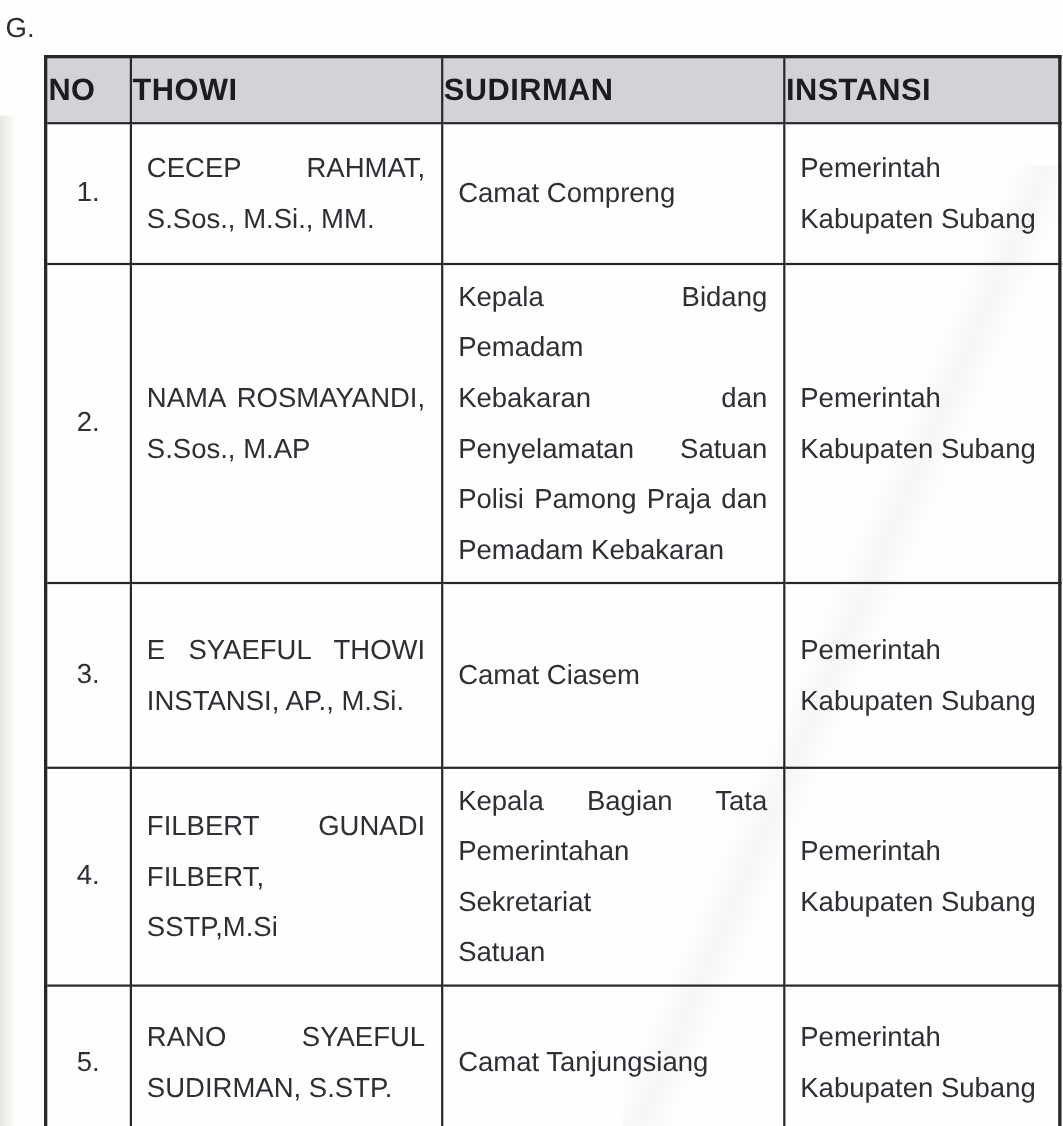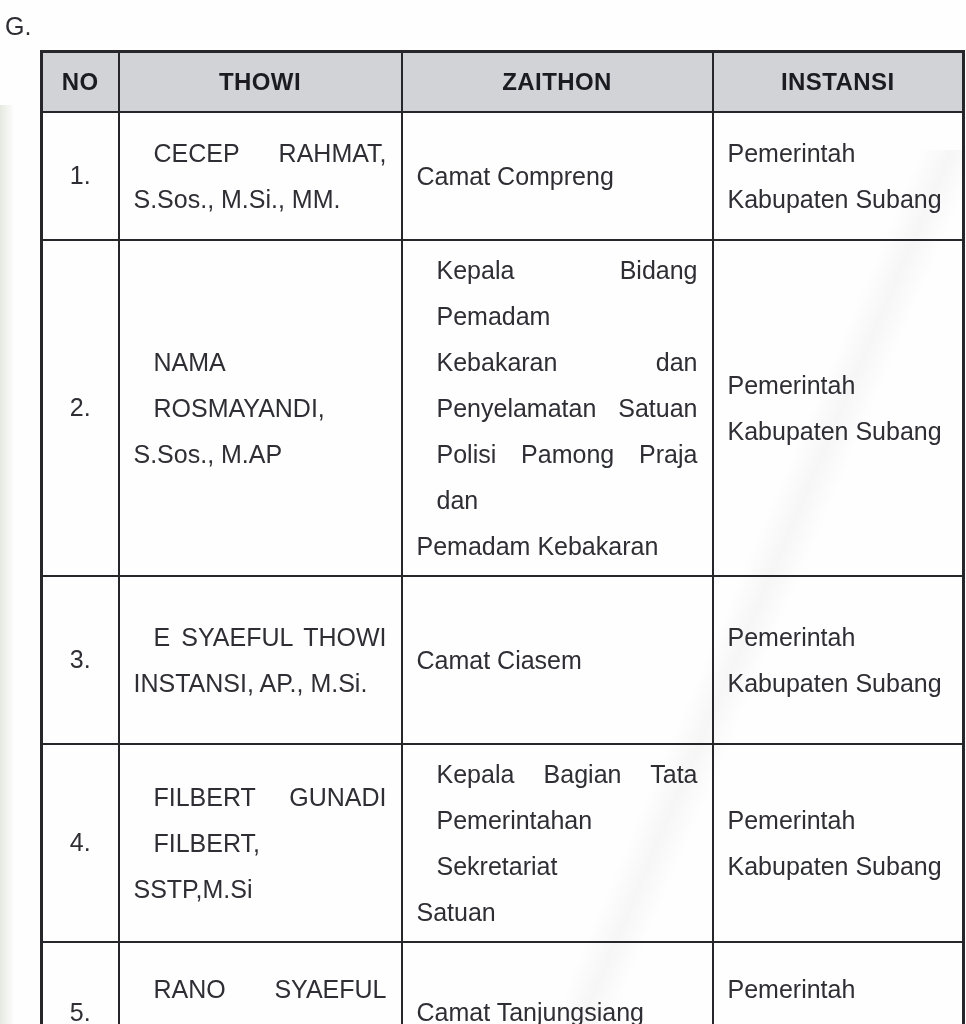--- a/index.html
+++ b/index.html
@@ -63,41 +63,40 @@
   .doc-table th,
   .doc-table td {
     border: 2px solid var(--border, #26262b);
     box-sizing: border-box;
     vertical-align: middle;
   }
   .doc-table th {
     height: 60px;
     background: var(--header-bg, #d2d3d6);
     color: var(--header-text, #1b1b21);
-    font-size: 24px;
+    font-size: 28px;
     font-weight: bold;
-    text-align: center;
+    text-align: left;
     letter-spacing: 0.4px;
   }
   .doc-table td {
     font-size: 25px;
     padding: 6px 14px;
   }
   td.cell-no {
     text-align: center;
     padding: 6px 4px;
   }
   .cell-line {
     line-height: 46px;
     text-align: left;
   }
   .cell-line.j {
     text-align: justify;
     text-align-last: justify;
-    margin-left: 20px;
     -moz-text-align-last: justify;
   }
 
   tbody tr:nth-child(1) td { height: 128px; }
   tbody tr:nth-child(2) td { height: 247px; }
   tbody tr:nth-child(3) td { height: 168px; }
   tbody tr:nth-child(4) td { height: 180px; }
   tbody tr:nth-child(5) td { height: 143px; }
 
   col.c-no       { width: 77px;  }
@@ -119,21 +118,21 @@
   <colgroup>
     <col class="c-no">
     <col class="c-nama">
     <col class="c-jabatan">
     <col class="c-instansi">
   </colgroup>
   <thead>
     <tr>
       <th>NO</th>
       <th>THOWI</th>
-      <th>ZAITHON</th>
+      <th>SUDIRMAN</th>
       <th>INSTANSI</th>
     </tr>
   </thead>
   <tbody id="table-body">
       <tr>
         <td class="cell-no">1.</td>
         <td>
           <div class="cell-line j">CECEP RAHMAT,</div>
           <div class="cell-line">S.Sos., M.Si., MM.</div>
         </td>

